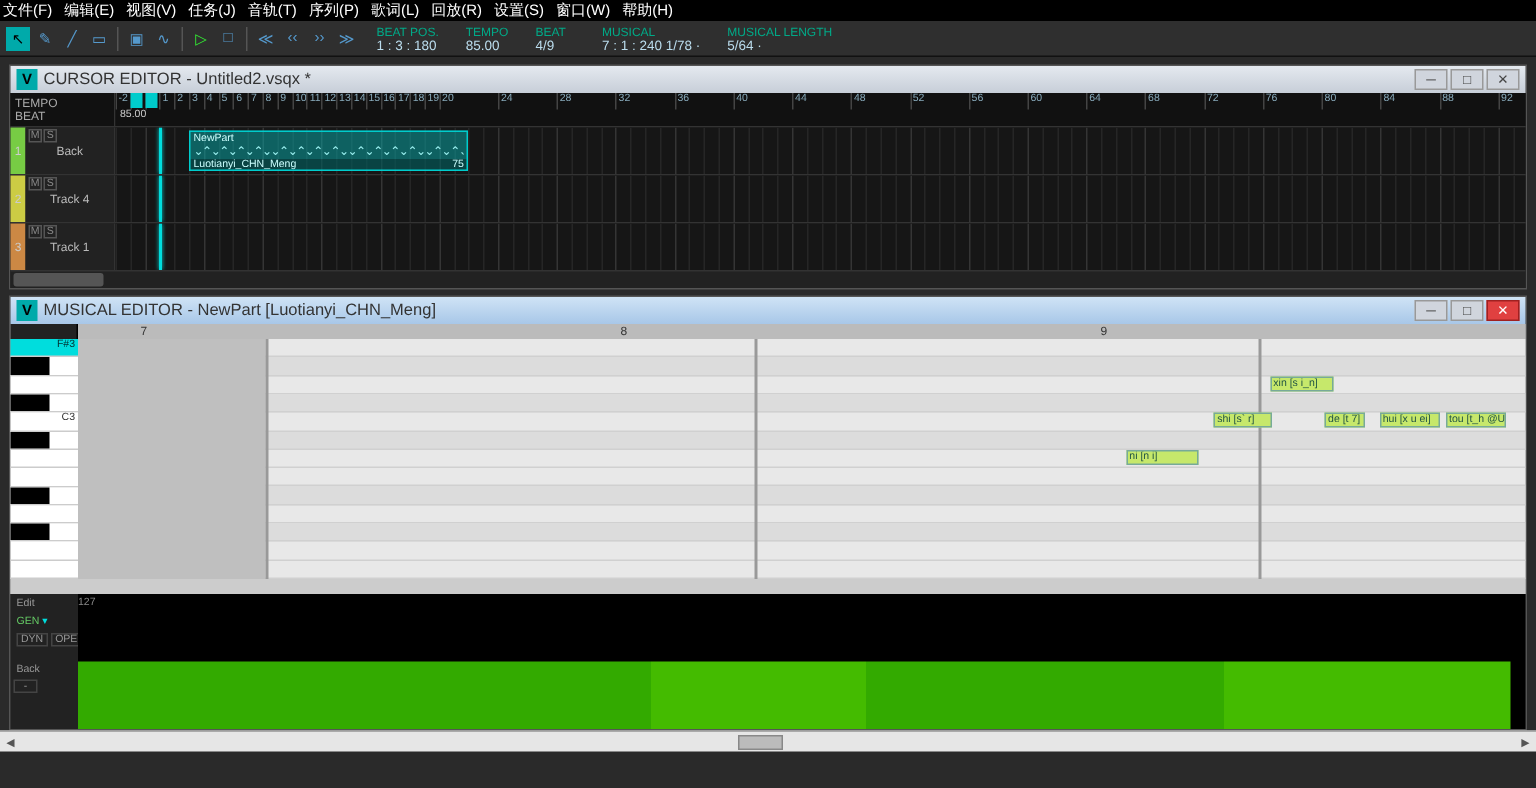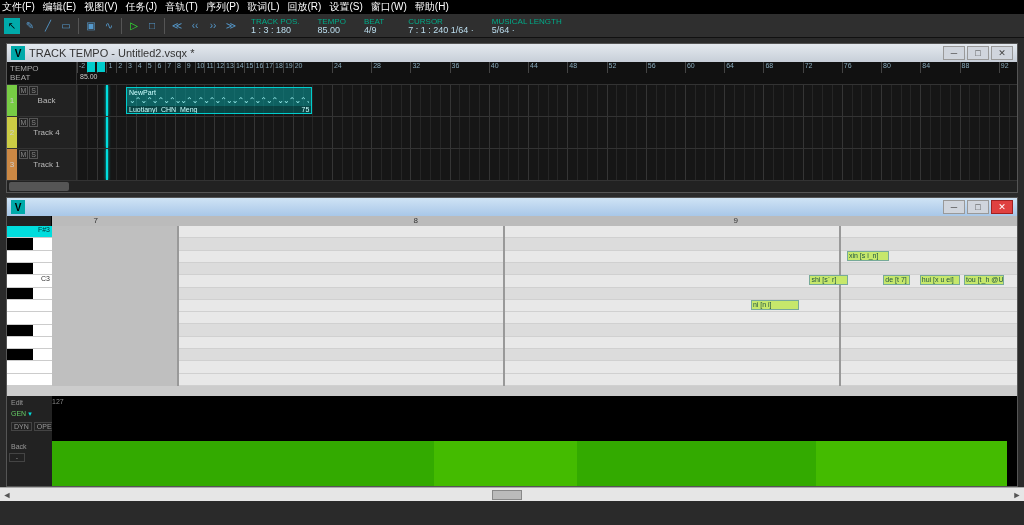--- a/index.html
+++ b/index.html
@@ -123,46 +123,46 @@
   <div class="divider"></div>
   <div class="tbtn play">▷</div>
   <div class="tbtn">□</div>
   <div class="divider"></div>
   <div class="tbtn">≪</div>
   <div class="tbtn">‹‹</div>
   <div class="tbtn">››</div>
   <div class="tbtn">≫</div>
   <div class="info-grp">
     <div class="info-col">
-        <span class="info-lbl">TRACK POS.</span>
+        <span class="info-lbl">BEAT POS.</span>
         <span class="info-val">1 : 3 : 180</span>
       </div>
     <div class="info-col">
         <span class="info-lbl">TEMPO</span>
         <span class="info-val">85.00</span>
       </div>
     <div class="info-col">
         <span class="info-lbl">BEAT</span>
         <span class="info-val">4/9</span>
       </div>
     <div class="info-col" style="margin-left:6px">
-        <span class="info-lbl">CURSOR</span>
-        <span class="info-val">7 : 1 : 240  1/64 ·</span>
+        <span class="info-lbl">MUSICAL</span>
+        <span class="info-val">7 : 1 : 240  1/78 ·</span>
       </div>
     <div class="info-col">
         <span class="info-lbl">MUSICAL  LENGTH</span>
         <span class="info-val">5/64 ·</span>
       </div>
   </div>
 </div>
 
 <div class="track-editor">
   <div class="win-title">
     <div class="vicon">V</div>
-    <span>TRACK TEMPO - Untitled2.vsqx *</span>
+    <span>CURSOR EDITOR - Untitled2.vsqx *</span>
     <div class="win-ctrls">
       <div>─</div>
       <div>□</div>
       <div>✕</div>
     </div>
   </div>
   <div class="te-body">
     <div class="te-head">
       <div class="te-left-head">
         <span>TEMPO</span>
@@ -559,20 +559,21 @@
       </div>
     <div class="te-scroll">
       <div class="sb-thumb" style="left:2px;width:60px"></div>
     </div>
   </div>
 </div>
 
 <div class="musical-editor">
   <div class="win-title" style="background:linear-gradient(#cfe3f5,#a8c7e8)">
     <div class="vicon">V</div>
+    <span>MUSICAL EDITOR - NewPart [Luotianyi_CHN_Meng]</span>
     <div class="win-ctrls">
       <div>─</div>
       <div>□</div>
       <div class="close-red">✕</div>
     </div>
   </div>
   <div class="me-body">
     <div class="me-ruler-row">
       <div class="piano-col"></div>
       <div class="me-ruler" id="me-ruler">

